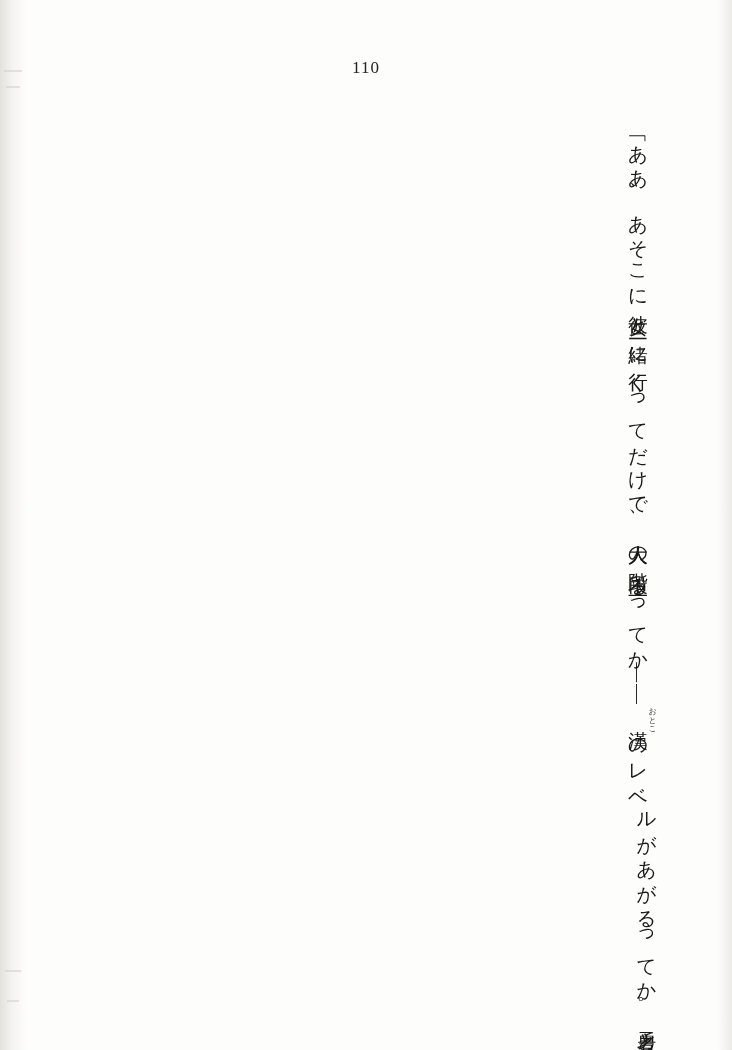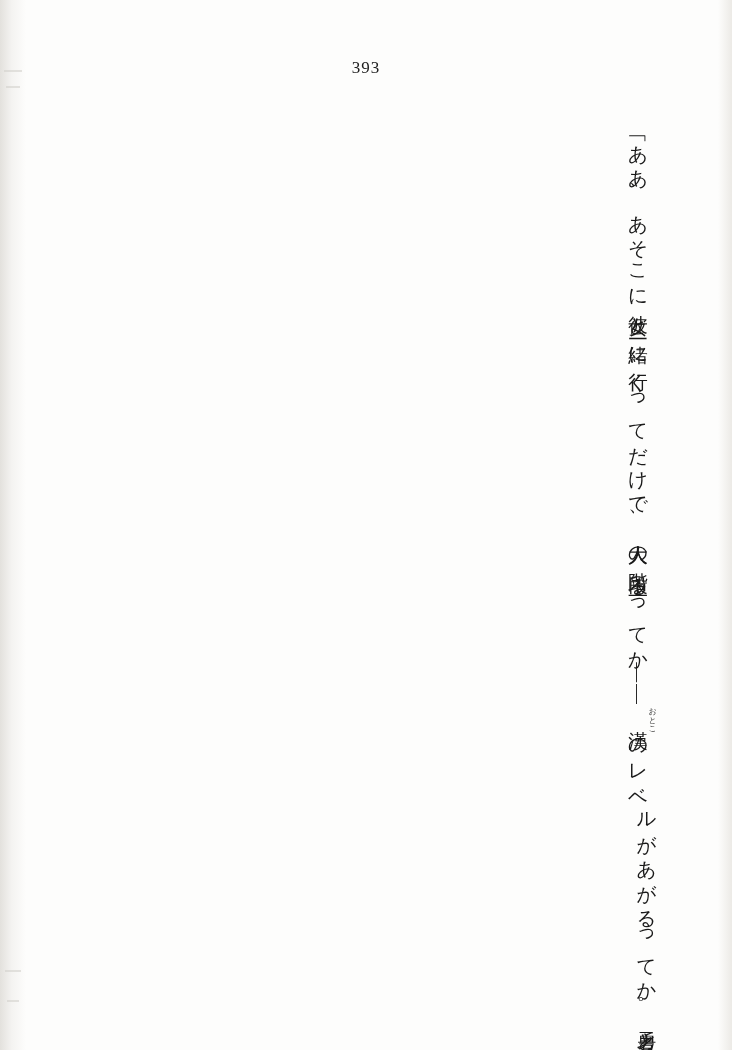--- a/index.html
+++ b/index.html
@@ -84,21 +84,21 @@
 </head>
 <body>
 
 <div id="page">
 
   <div class="edge-mark" style="top:70px;left:4px;width:18px;height:2px;"></div>
   <div class="edge-mark" style="top:86px;left:6px;width:14px;height:2px;"></div>
   <div class="edge-mark" style="top:970px;left:5px;width:16px;height:2px;"></div>
   <div class="edge-mark" style="top:1000px;left:7px;width:12px;height:2px;"></div>
 
-  <div class="page-number">393</div>
+  <div class="page-number">110</div>
 
   <div class="body-text">
 
     <div class="col indent">「ああ、あそこに彼女と一緒に行くってだけで、大人の階段上るってか――<ruby>漢<rt>おとこ</rt></ruby>のレベ</div>
     <div class="col">ルがあがるってか。勇者とみなされるんだよ」</div>
 
   </div>
 
 </div>
 

